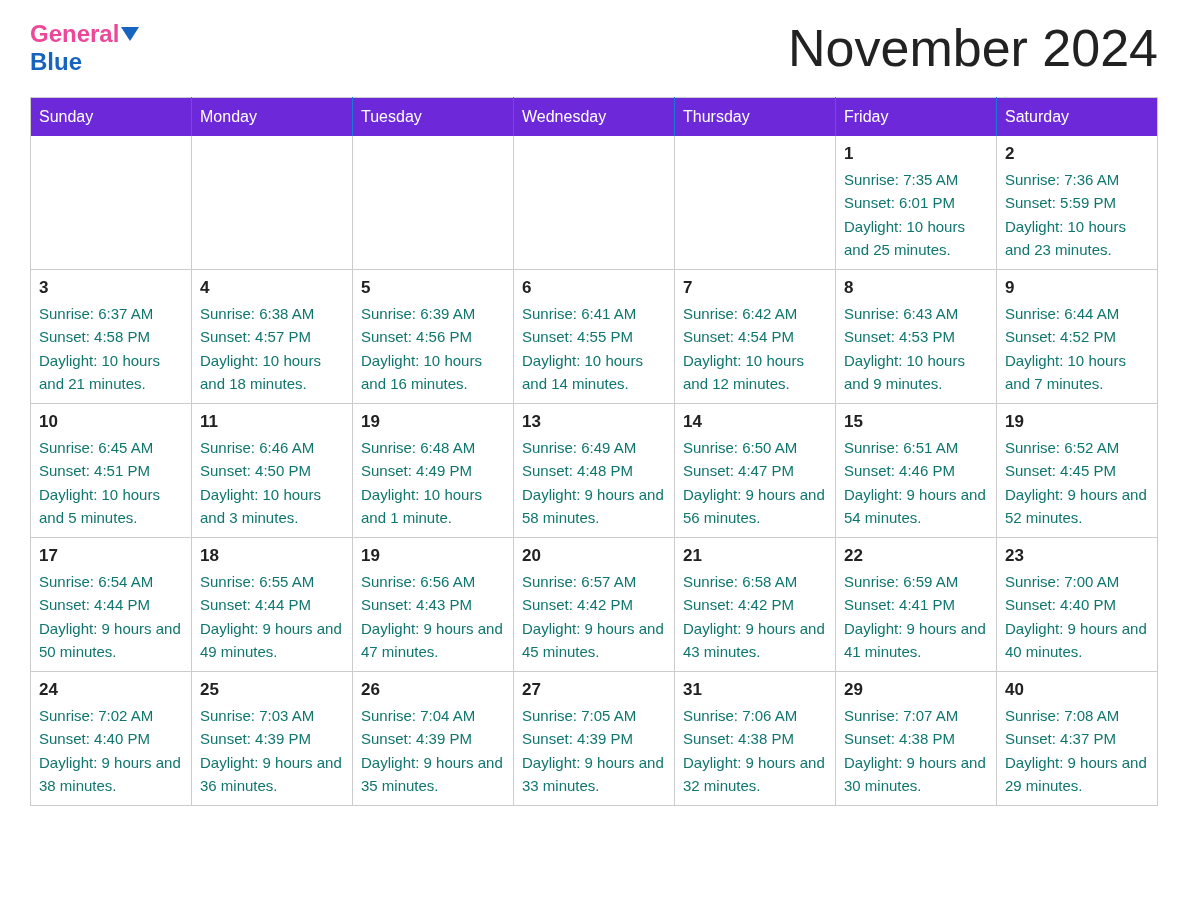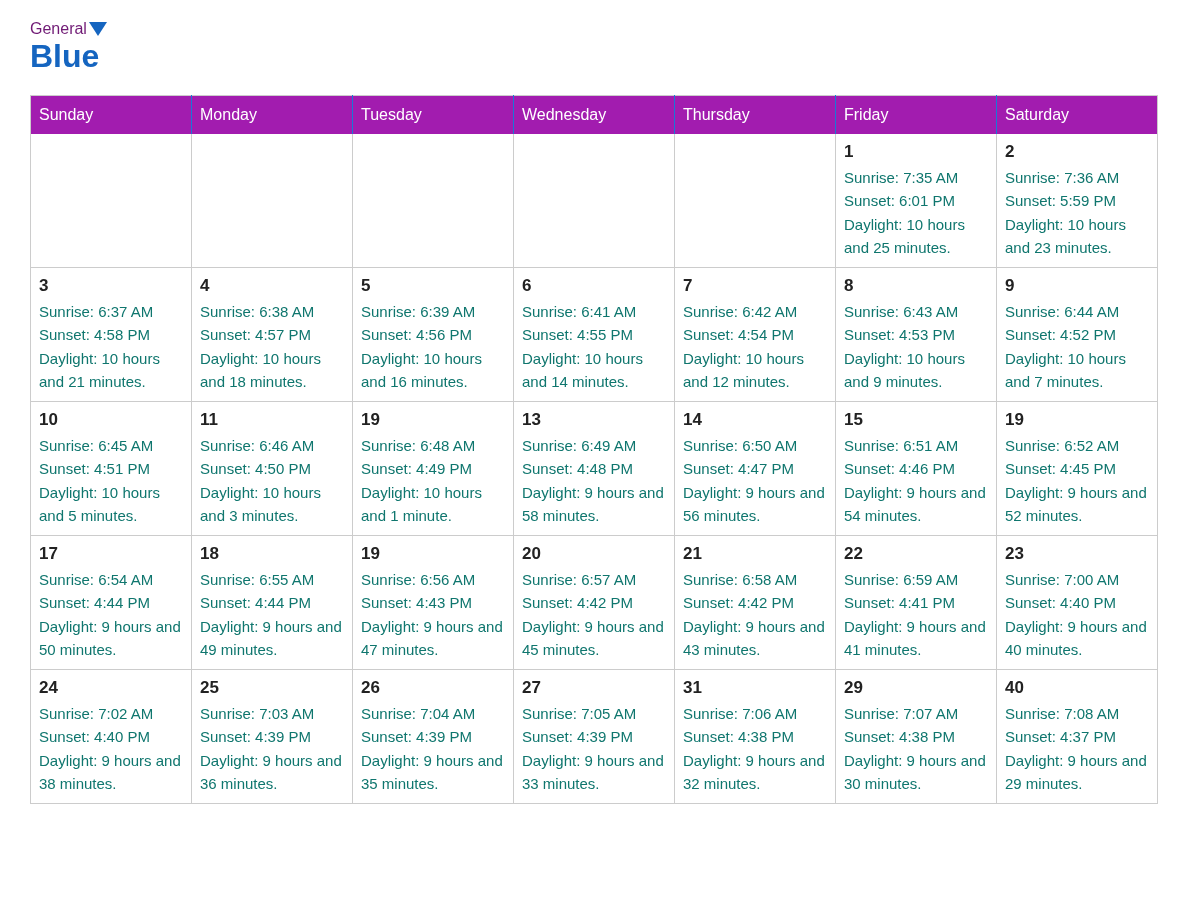--- a/index.html
+++ b/index.html
@@ -34,21 +34,21 @@
       font-size: 20px;
       color: #444;
       margin-top: 4px;
     }
     .calendar-table {
       width: 100%;
       border-collapse: collapse;
       border: 1px solid #ccc;
     }
     .calendar-table th {
-      background-color: #a21caf;
+      background-color: #6d28d9;
       color: #fff;
       padding: 10px 8px;
       text-align: left;
       font-size: 16px;
       font-weight: normal;
       border-right: 1px solid #1a78d6;
     }
     .calendar-table th:last-child {
       border-right: none;
     }
@@ -80,26 +80,26 @@
     }
     .empty-cell {
       background: #f5f5f5;
     }
     .logo-wrapper {
       display: flex;
       align-items: center;
       gap: 0px;
     }
     .logo-word-general {
-      font-size: 16px;
-      font-weight: normal;
-      color: #701a75;
+      font-size: 24px;
+      font-weight: bold;
+      color: #ec4899;
     }
     .logo-word-blue {
-      font-size: 32px;
+      font-size: 24px;
       font-weight: bold;
       color: #1565c0;
     }
     .logo-icon {
       display: inline-flex;
       align-items: flex-end;
       margin-left: 2px;
       margin-bottom: 1px;
     }
   </style>
@@ -112,20 +112,21 @@
       <span class="logo-word-general">General</span>
       <span class="logo-icon">
         <svg width="18" height="14" viewBox="0 0 18 14">
           <polygon points="0,0 18,0 9,14" fill="#1565c0"></polygon>
         </svg>
       </span>
     </div>
     <span class="logo-word-blue">Blue</span>
   </div>
   <div class="title-area">
+    <div class="month-title">November 2024</div>
   </div>
 </div>
 
 <table class="calendar-table">
   <thead>
     <tr>
       <th>Sunday</th>
       <th>Monday</th>
       <th>Tuesday</th>
       <th>Wednesday</th>

